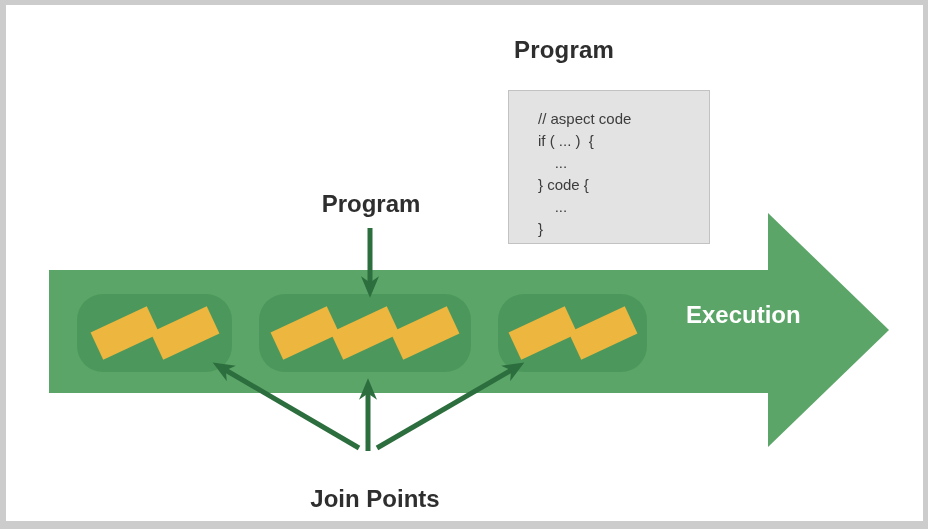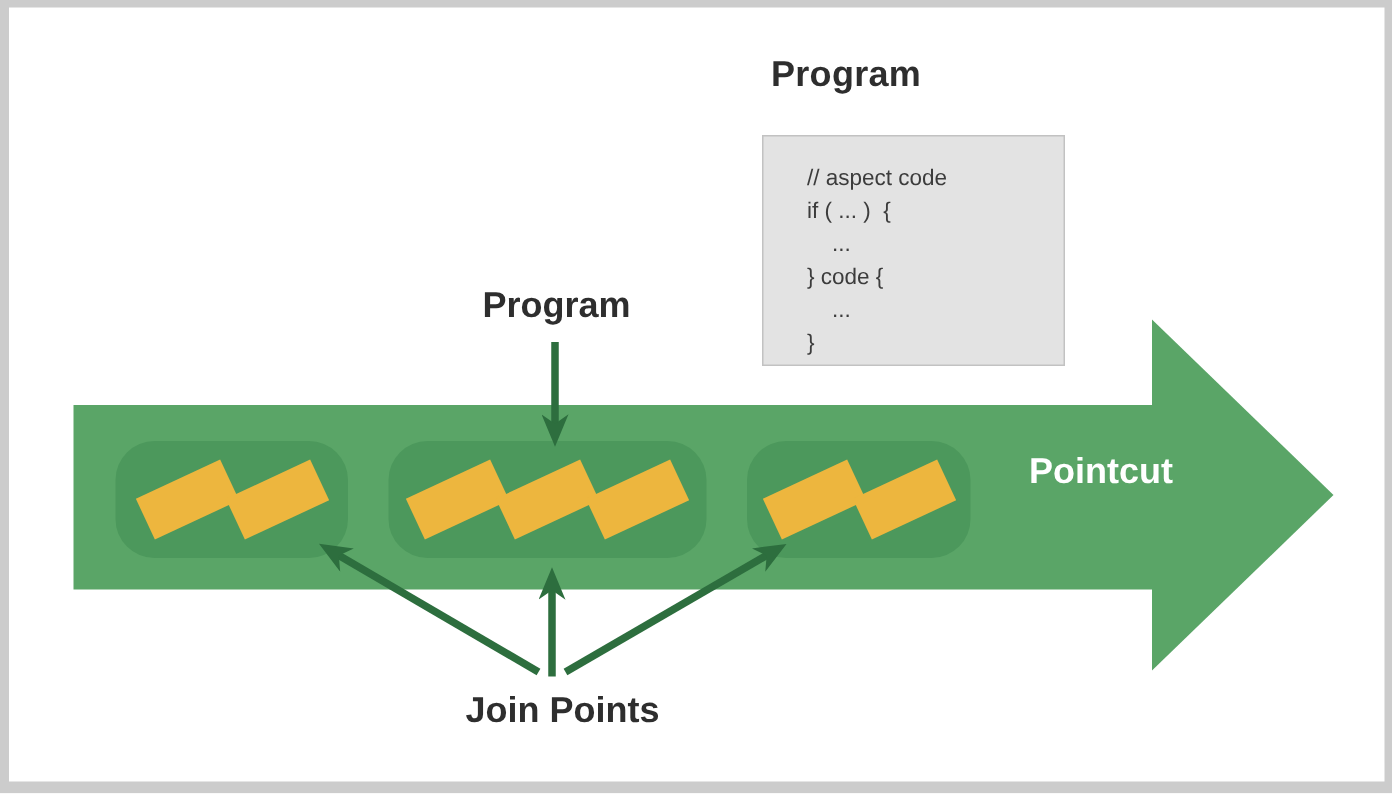--- a/index.html
+++ b/index.html
@@ -10,21 +10,21 @@
 
   
   .advice-title{position:absolute;left:514px;top:36px;font-size:24px;font-weight:700;color:var(--label_text);letter-spacing:.2px;}
   .advice-box{position:absolute;left:508px;top:90px;width:202px;height:154px;background:var(--advice_box_bg);
     border:1px solid var(--advice_box_border);box-sizing:border-box;}
   .advice-code{position:absolute;left:29px;top:17px;font-size:15px;line-height:22px;color:#3c3c3c;white-space:pre;}
 
   
   .pointcut-label{position:absolute;left:310px;top:190px;width:122px;text-align:center;
     font-size:24px;font-weight:700;color:var(--label_text);}
-  .joinpoints-label{position:absolute;left:295px;top:460px;width:160px;text-align:center;
+  .joinpoints-label{position:absolute;left:295px;top:485px;width:160px;text-align:center;
     font-size:24px;font-weight:700;color:var(--label_text);}
 
   
   .band{position:absolute;left:49px;top:270px;width:719px;height:123px;background:var(--band_green);}
   .arrow-head{position:absolute;left:768px;top:213px;width:0;height:0;
     border-top:117px solid transparent;border-bottom:117px solid transparent;
     border-left:121px solid var(--band_green);}
   .program-label{position:absolute;left:686px;top:299px;color:#ffffff;font-size:24px;font-weight:700;line-height:31px;z-index:5;}
 
   
@@ -48,21 +48,21 @@
   <div class="advice-title">Program</div>
   <div class="advice-box">
     <div class="advice-code"><div>// aspect code</div><div>if ( ... )  {</div><div>    ...</div><div>} code {</div><div>    ...</div><div>}</div></div>
   </div>
 
   <div class="pointcut-label">Program</div>
 
   <div class="band"></div>
   <div class="arrow-head"></div>
   <div class="program-label">
-    <div>Pointcut</div>
+    <div>Execution</div>
   </div>
 
   <div class="jp-group g0">
       <div class="jp-rect"></div>
       <div class="jp-rect"></div>
     </div>
   <div class="jp-group g1">
       <div class="jp-rect"></div>
       <div class="jp-rect"></div>
       <div class="jp-rect"></div>

